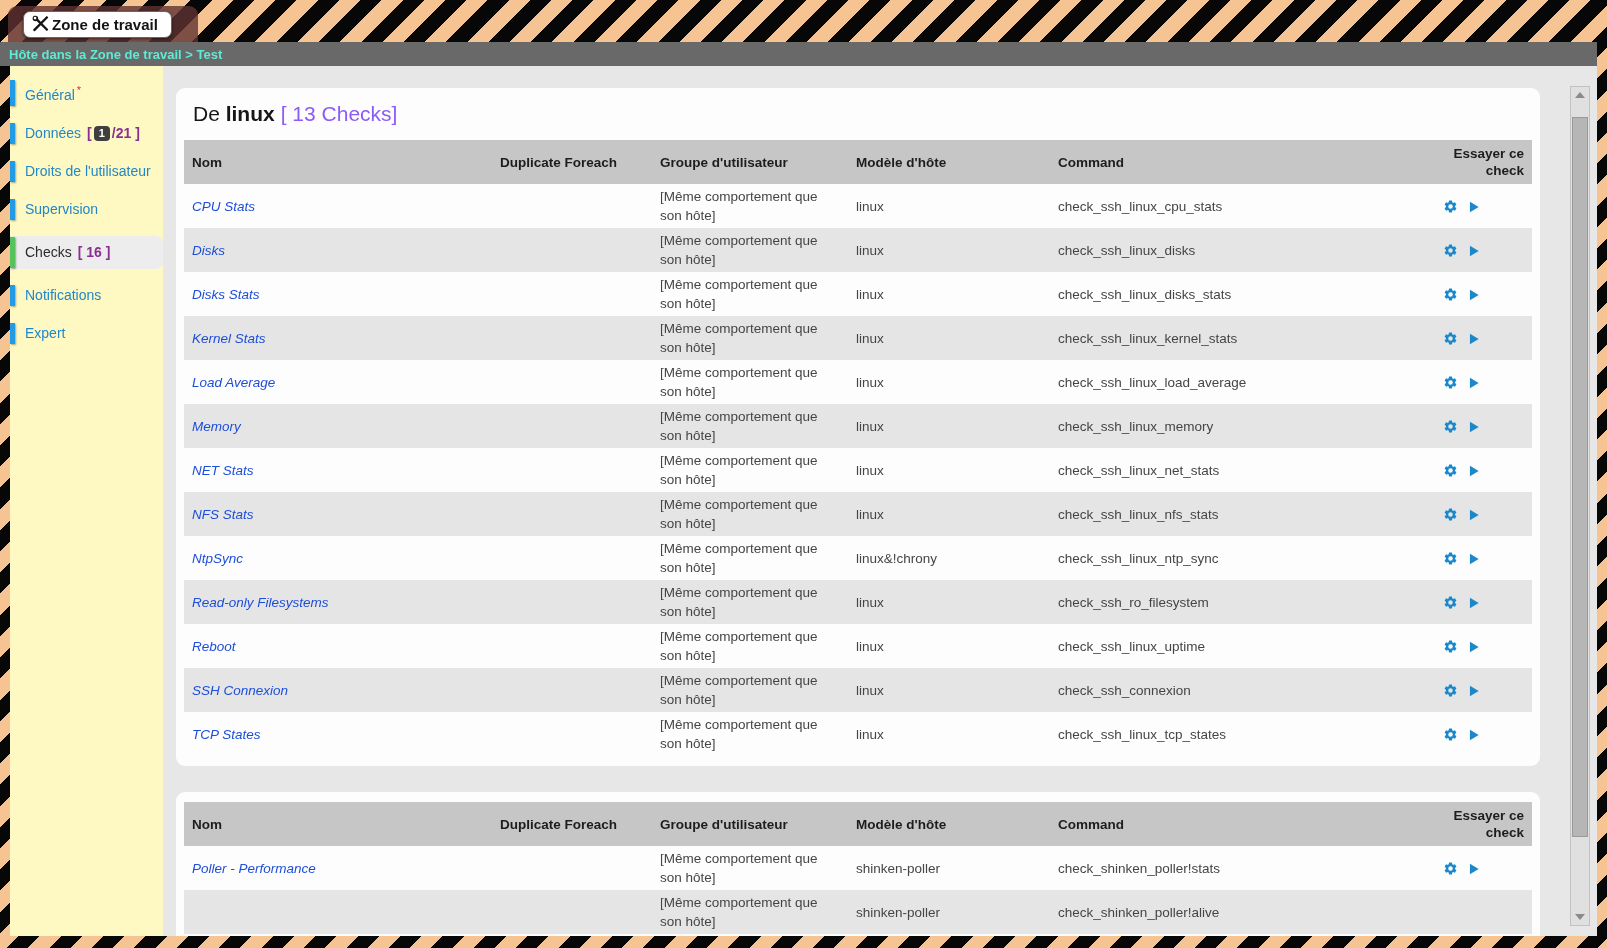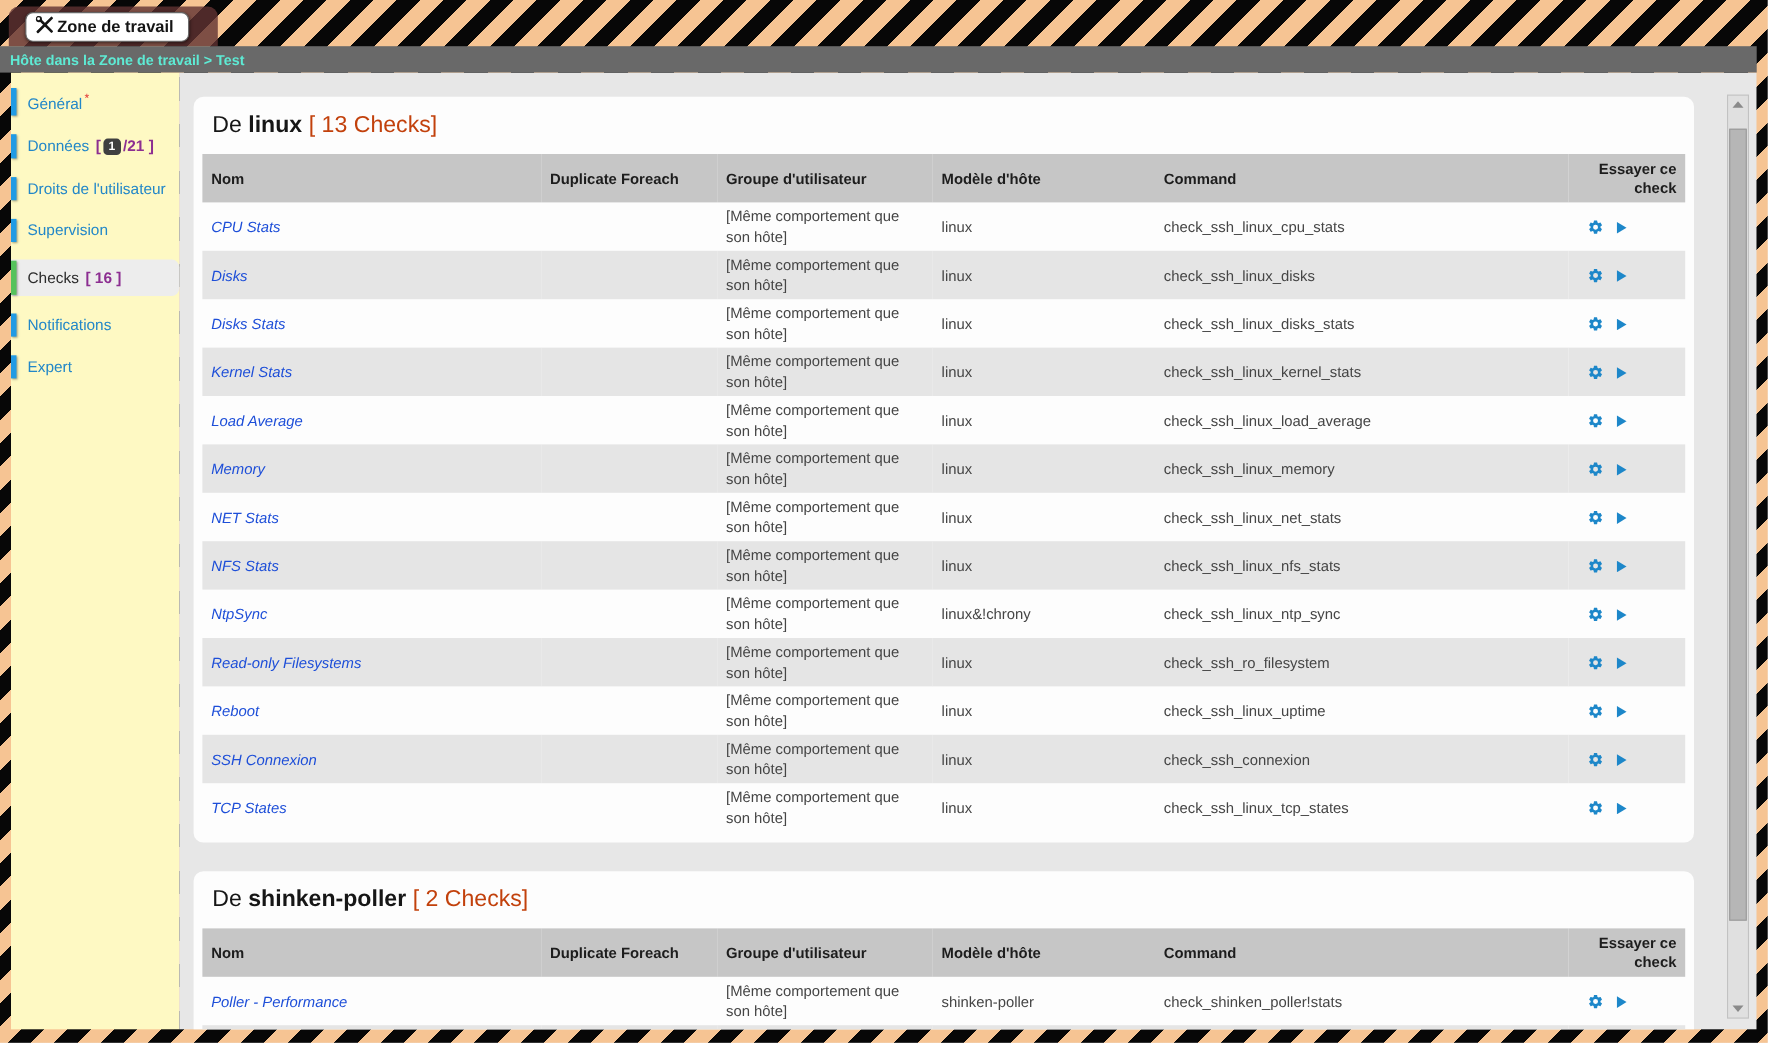--- a/index.html
+++ b/index.html
@@ -52,21 +52,21 @@
   .count { color:#8c2e91; font-weight:bold; margin-left:6px; white-space:nowrap; }
   .badge {
     display:inline-block; background:#3f3f3f; color:#fff; border-radius:4px;
     font-size:11px; line-height:13px; padding:1px 5px; margin:0 2px; position:relative; top:-1px;
   }
   
   .content { flex:1; background:#e7e7e7; position:relative; overflow:hidden; padding:22px 57px 0 13px; }
   .panel { background:#fdfdfd; border-radius:9px; padding:10px 8px; margin-bottom:26px; }
   .panel-title { margin:4px 0 14px 9px; font-size:21px; font-weight:normal; color:#161616; }
   .panel-title .tname { font-weight:bold; }
-  .panel-title .tcount { color:#c2410c; margin-left:6px; }
+  .panel-title .tcount { color:#8b5cf6; margin-left:6px; }
   table { width:100%; border-collapse:collapse; table-layout:fixed; }
   th {
     background:#c6c6c6; text-align:left; font-size:13.5px; font-weight:bold;
     color:#1d1d1d; padding:5px 8px; line-height:17px;
   }
   th.r { text-align:right; }
   td { font-size:13.5px; color:#454545; padding:3px 8px; line-height:19px; vertical-align:middle; }
   tbody tr:nth-child(even) { background:#e5e5e5; }
   td a { color:#1d4ed8; text-decoration:none; cursor:pointer;font-style:italic; }
   td.icons { text-align:right; padding-right:52px; white-space:nowrap; }
@@ -296,21 +296,20 @@
                 <td class="icons"><span class="iconbtn"><svg width="15" height="15" viewBox="0 0 24 24">
                       <path d="M19.14 12.94c.04-.3.06-.61.06-.94s-.02-.64-.07-.94l2.03-1.58a.49.49 0 0 0 .12-.61l-1.92-3.32a.49.49 0 0 0-.59-.22l-2.39.96c-.5-.38-1.03-.7-1.62-.94l-.36-2.54a.48.48 0 0 0-.48-.41h-3.84c-.24 0-.43.17-.47.41l-.36 2.54c-.59.24-1.13.57-1.62.94l-2.39-.96a.49.49 0 0 0-.59.22L2.73 8.87c-.12.21-.08.47.12.61l2.03 1.58c-.05.3-.09.63-.09.94s.02.64.07.94l-2.03 1.58a.49.49 0 0 0-.12.61l1.92 3.32c.12.22.37.29.59.22l2.39-.96c.5.38 1.03.7 1.62.94l.36 2.54c.05.24.24.41.48.41h3.84c.24 0 .44-.17.47-.41l.36-2.54c.59-.24 1.13-.56 1.62-.94l2.39.96c.22.08.47 0 .59-.22l1.92-3.32a.49.49 0 0 0-.12-.61l-2.01-1.58zM12 15.6A3.6 3.6 0 1 1 12 8.4a3.6 3.6 0 0 1 0 7.2z" fill="#1d87c9"></path>
                     </svg></span><span class="iconbtn"><svg width="14" height="14" viewBox="0 0 24 24">
                       <path d="M5 3l15 9-15 9z" fill="#1d87c9"></path>
                     </svg></span></td>
               </tr>
             </tbody>
           </table>
         </div>
         <div class="panel">
-          <div class="panel-title"><span>De </span><span class="tname">shinken-poller</span><span class="tcount">[ 2 Checks]</span></div>
           <table>
             <colgroup>
               <col style="width: 308px;">
               <col style="width: 160px;">
               <col style="width: 196px;">
               <col style="width: 202px;">
               <col>
               <col style="width: 106px;">
             </colgroup>
             <thead>

